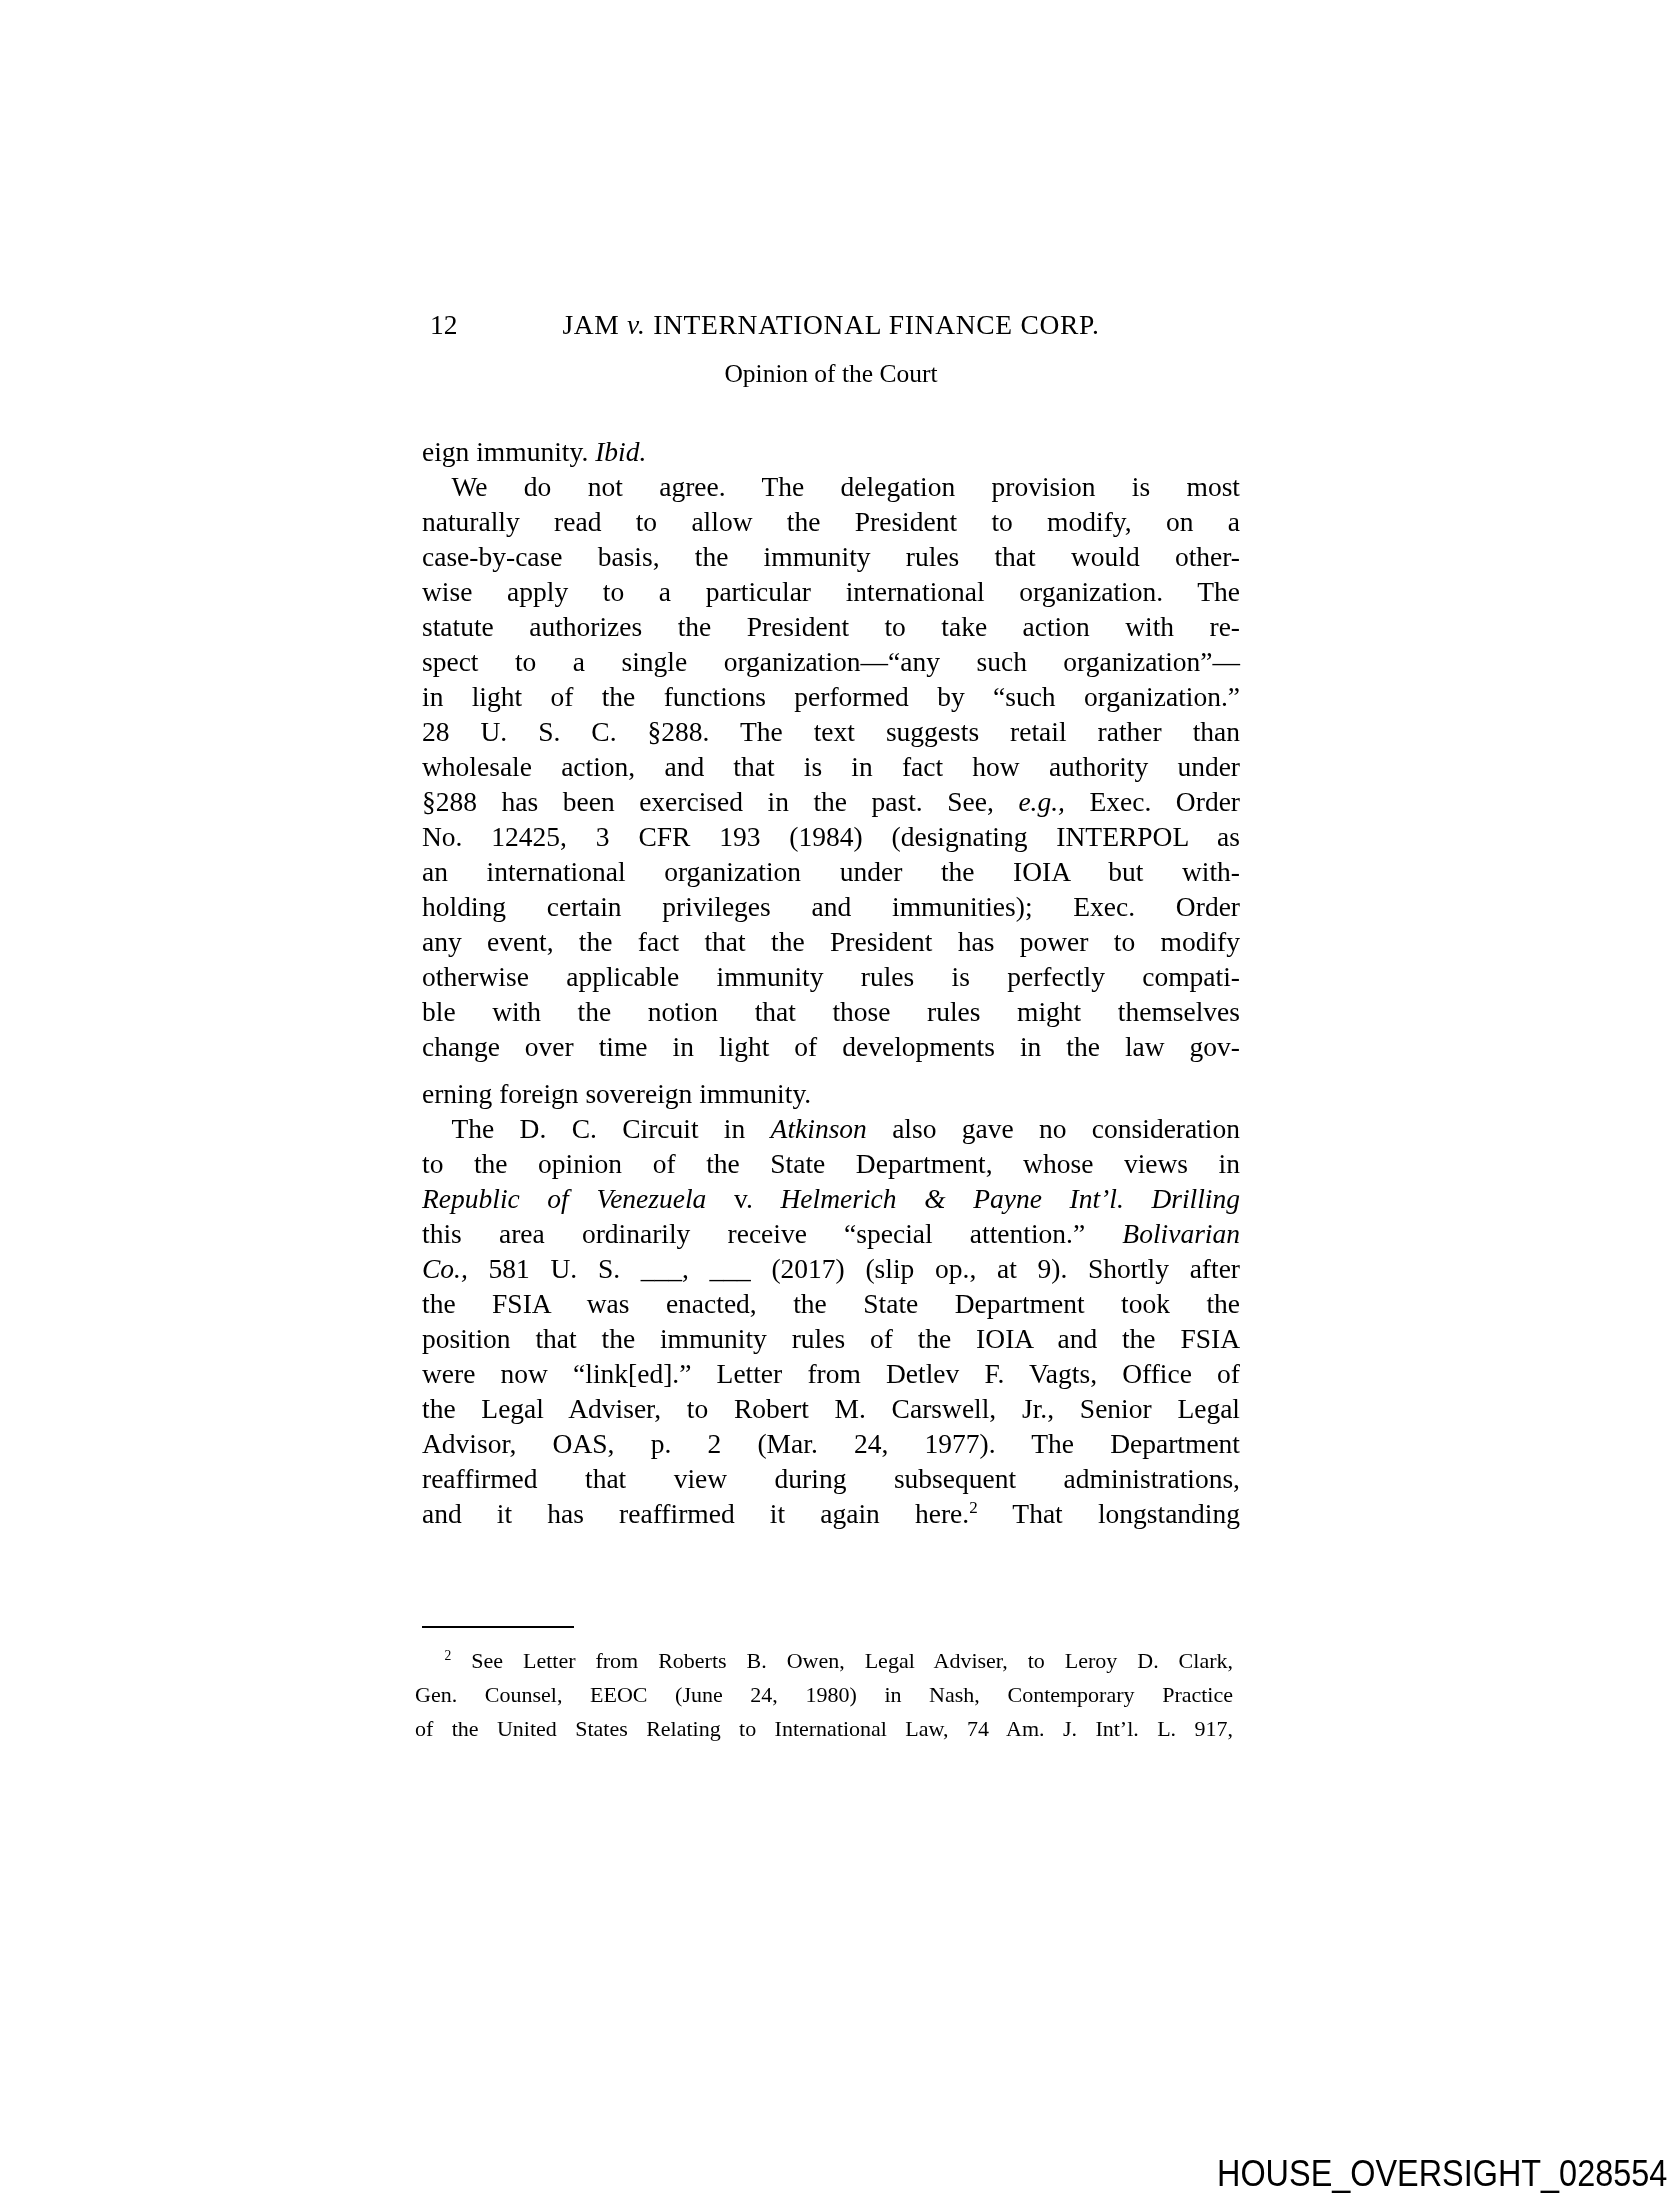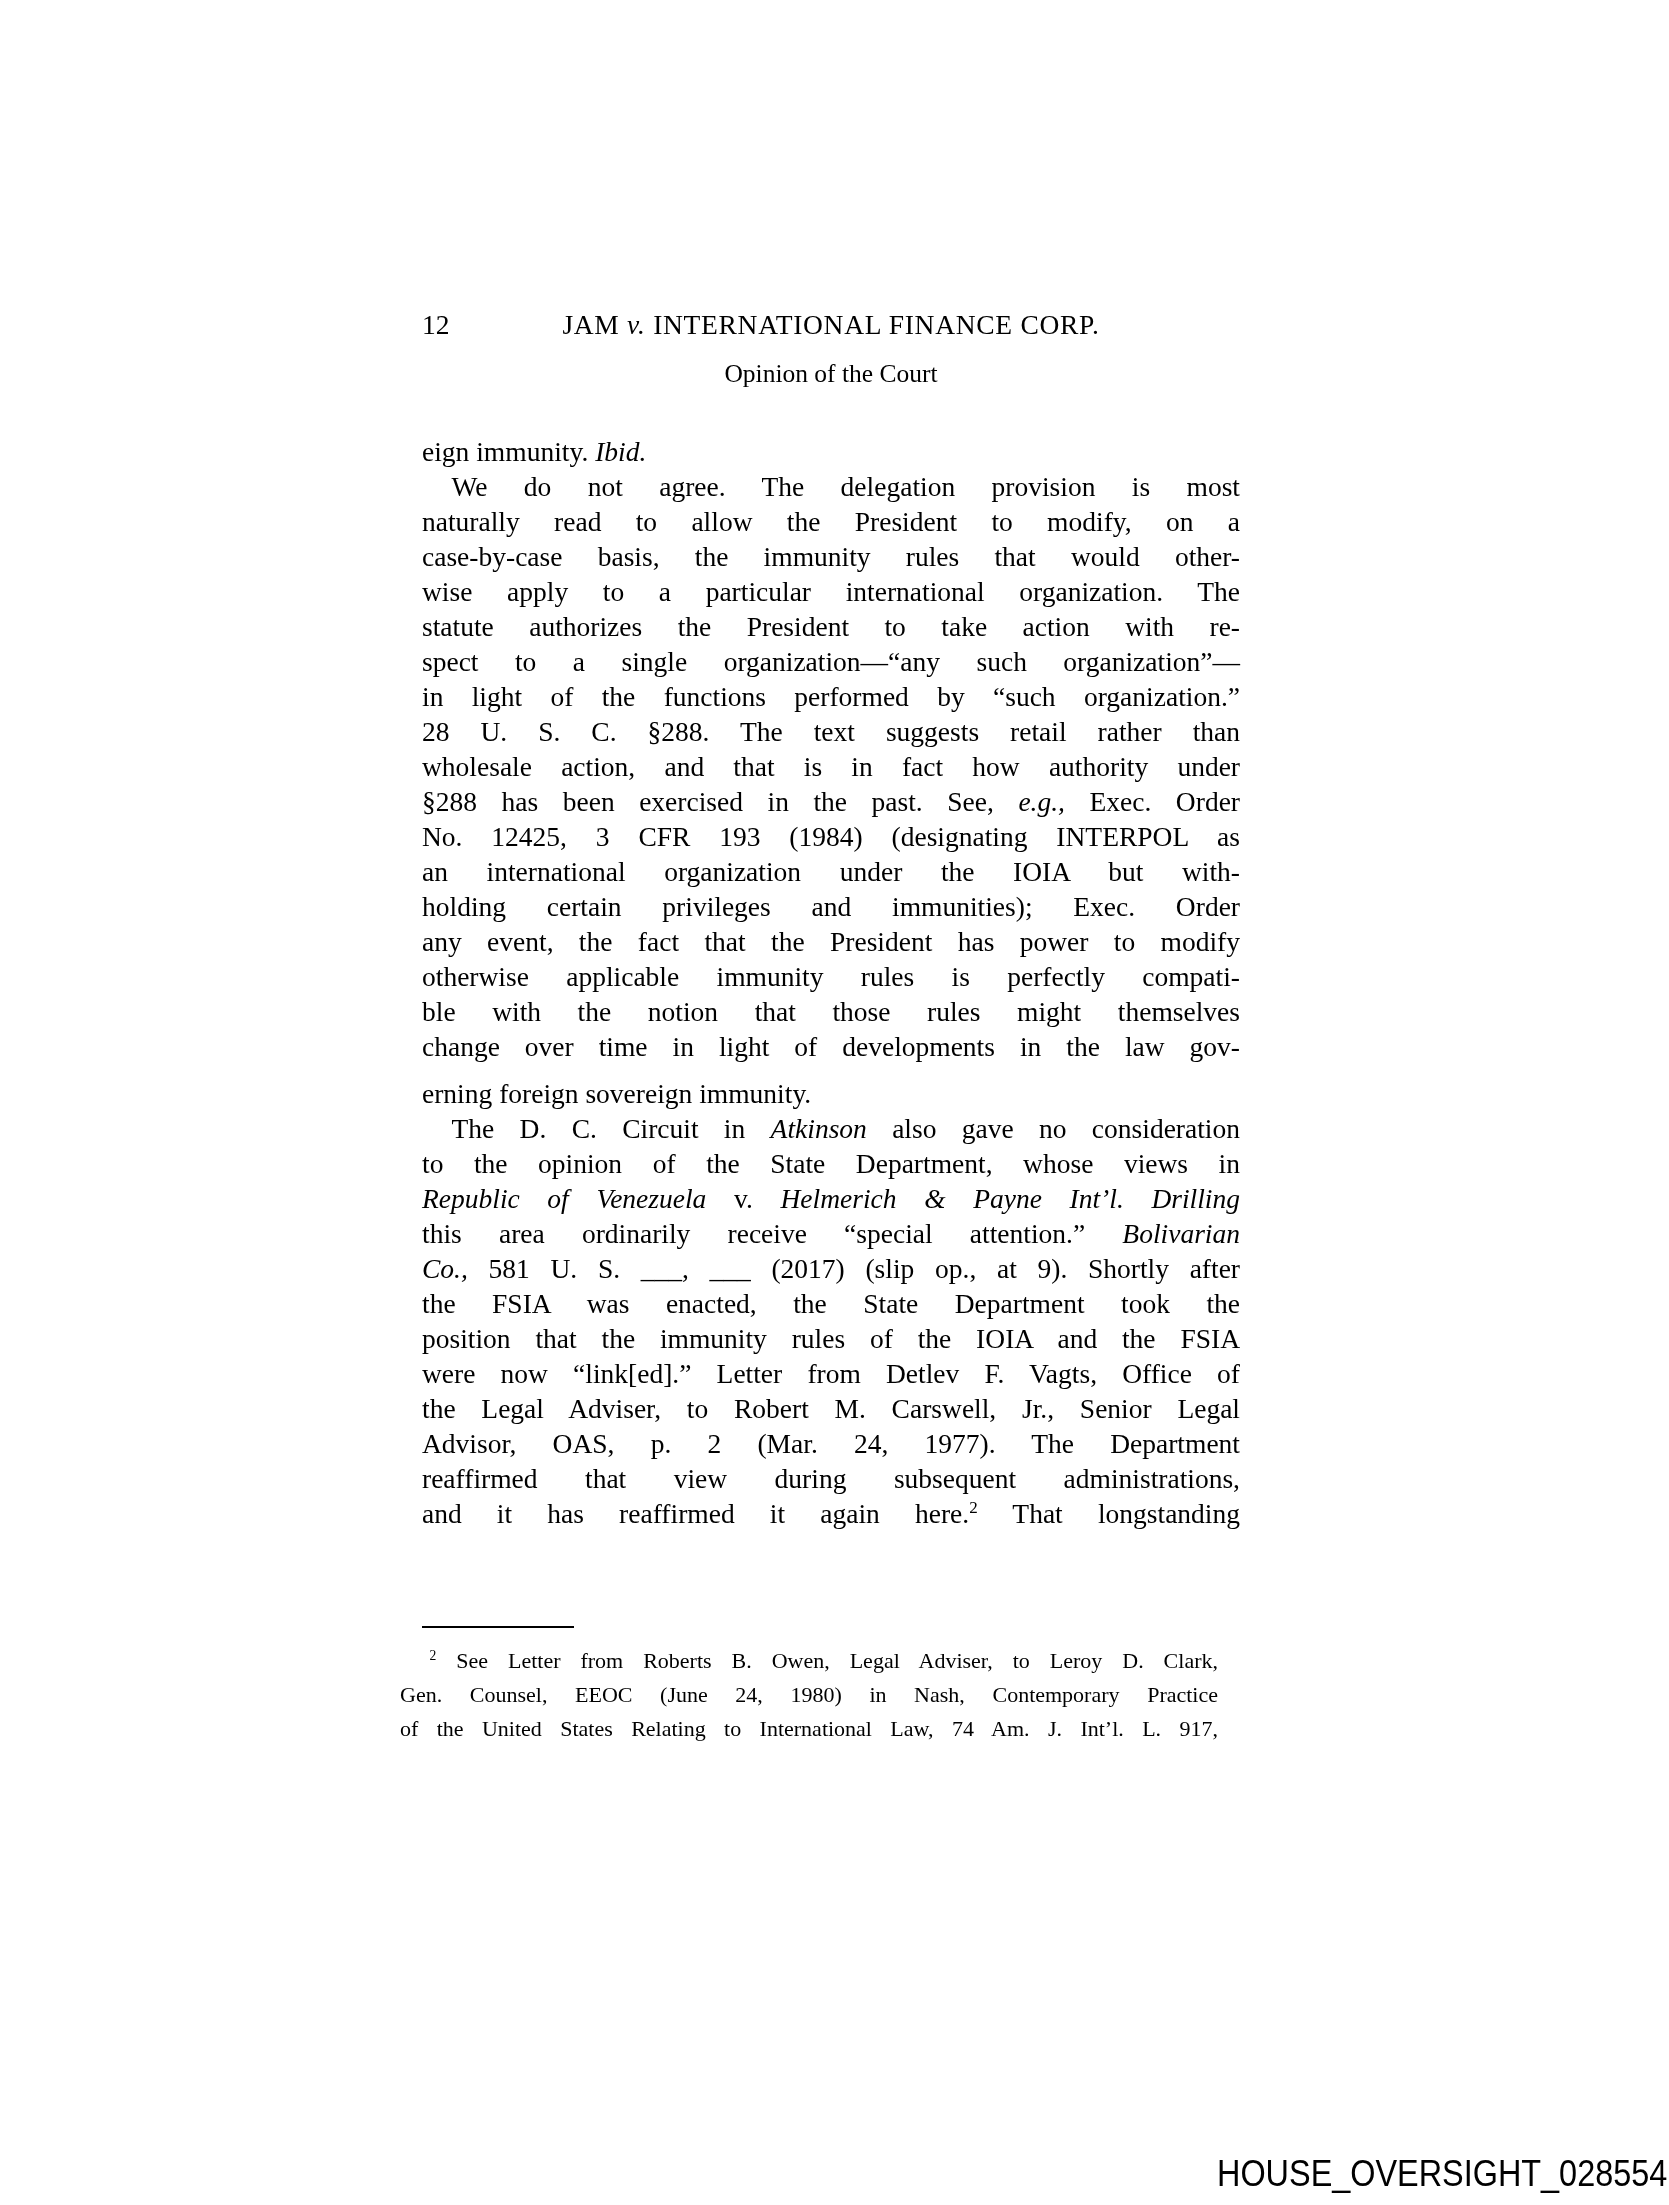--- a/index.html
+++ b/index.html
@@ -20,21 +20,21 @@
     position: absolute;
     top: 308px;
     left: 422px;
     width: 818px;
     height: 37px;
     line-height: 33px;
     font-size: 27.5px;
   }
   .page-num {
     position: absolute;
-    left: 0;
+    left: 8px;
     top: 0;
   }
   .case-title {
     display: block;
     text-align: center;
     letter-spacing: 0.7px;
     white-space: nowrap;
   }
   .section-title {
     position: absolute;
@@ -57,21 +57,21 @@
     position: absolute;
     top: 1626px;
     left: 422px;
     width: 152px;
     height: 0;
     border-top: 2.6px solid #000000;
   }
   .footnote-text {
     position: absolute;
     top: 1644px;
-    left: 400px;
+    left: 415px;
     width: 818px;
     font-size: 22px;
     line-height: 34px;
   }
   .line {
     text-align: justify;
     text-align-last: justify;
   }
   .line.end {
     text-align-last: left;

